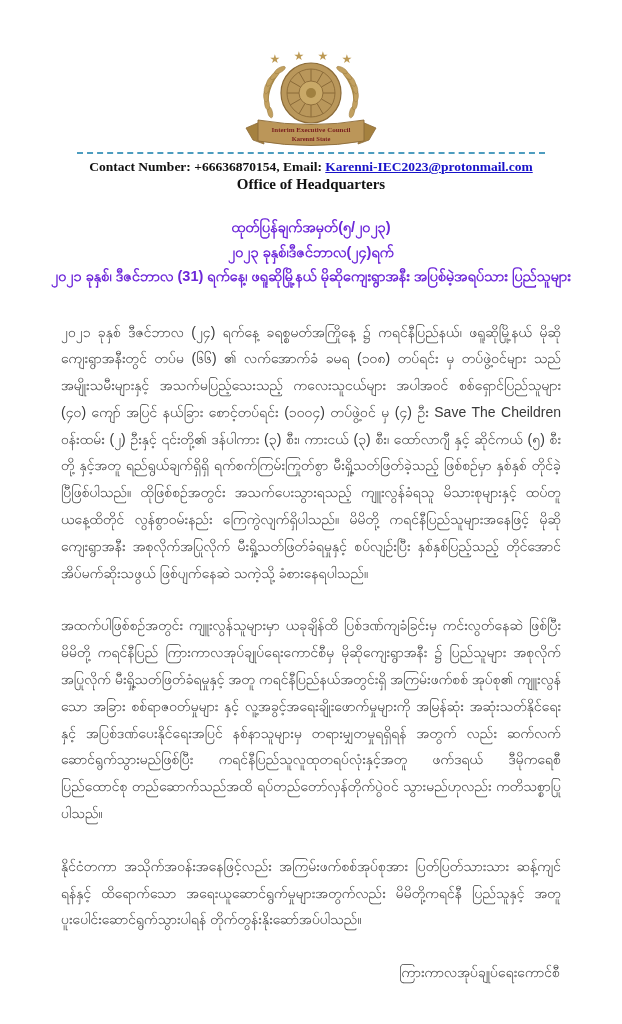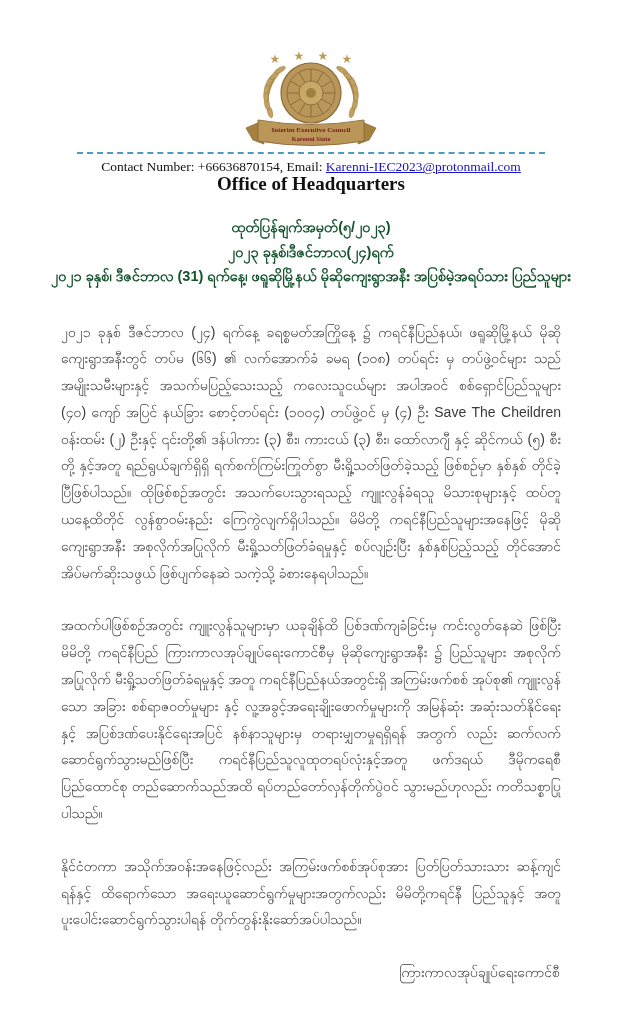--- a/index.html
+++ b/index.html
@@ -19,45 +19,45 @@
     line-height: 0;
   }
   .divider {
     width: 468px;
     margin: 2px auto 4px auto;
     border-top: 2px dashed #4d9cbf;
   }
   .contact-line {
     text-align: center;
     font-family: "Liberation Serif", "DejaVu Serif", serif;
-    font-weight: normal;
+    font-weight: bold;
     font-size: 13.5px;
     line-height: 17px;
     color: #111111;
   }
   .email-link {
     color: #1812c8;
     text-decoration: underline;
     cursor: pointer;
   }
   .office-line {
     text-align: center;
     font-family: "Liberation Serif", "DejaVu Serif", serif;
     font-weight: bold;
-    font-size: 19px;
+    font-size: 15px;
     line-height: 18px;
     color: #111111;
   }
   .title-block {
     margin-top: 22px;
     text-align: center;
     font-weight: bold;
     font-size: 14.5px;
     line-height: 24.5px;
-    color: #14532d;
+    color: #6d28d9;
     padding: 0 28px;
   }
   .body-block {
     width: 500px;
     margin: 30px auto 11px auto;
     font-size: 14px;
     line-height: 26.8px;
     text-align: justify;
     color: #3a3a3a;
   }

